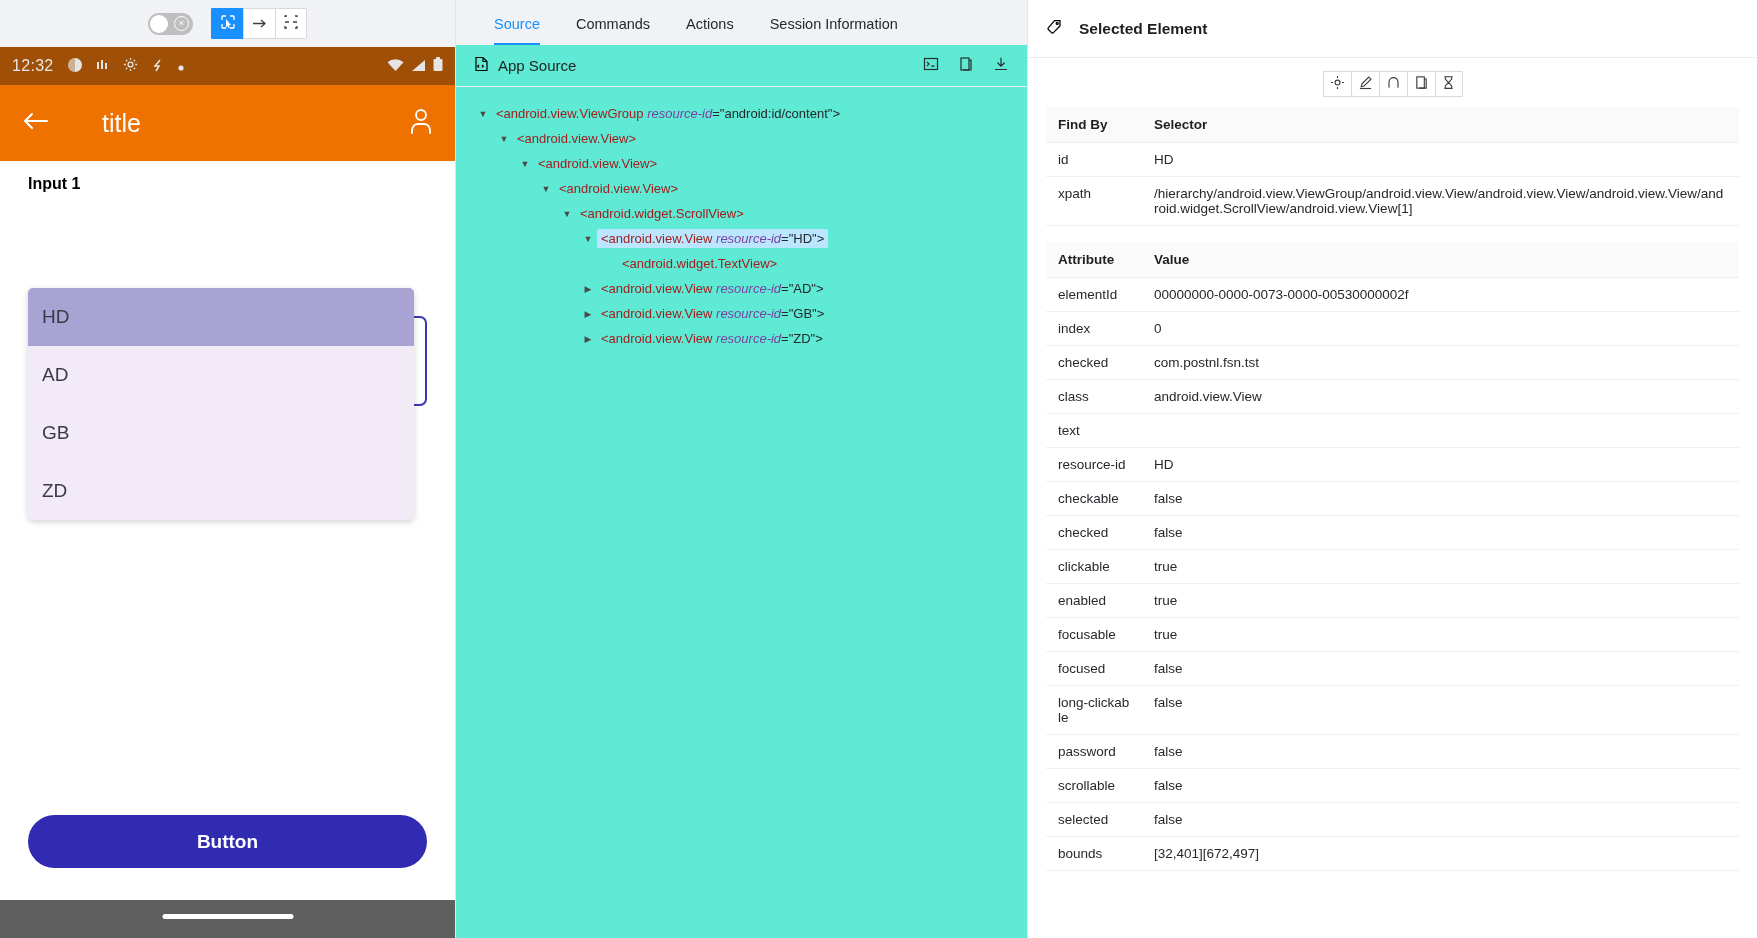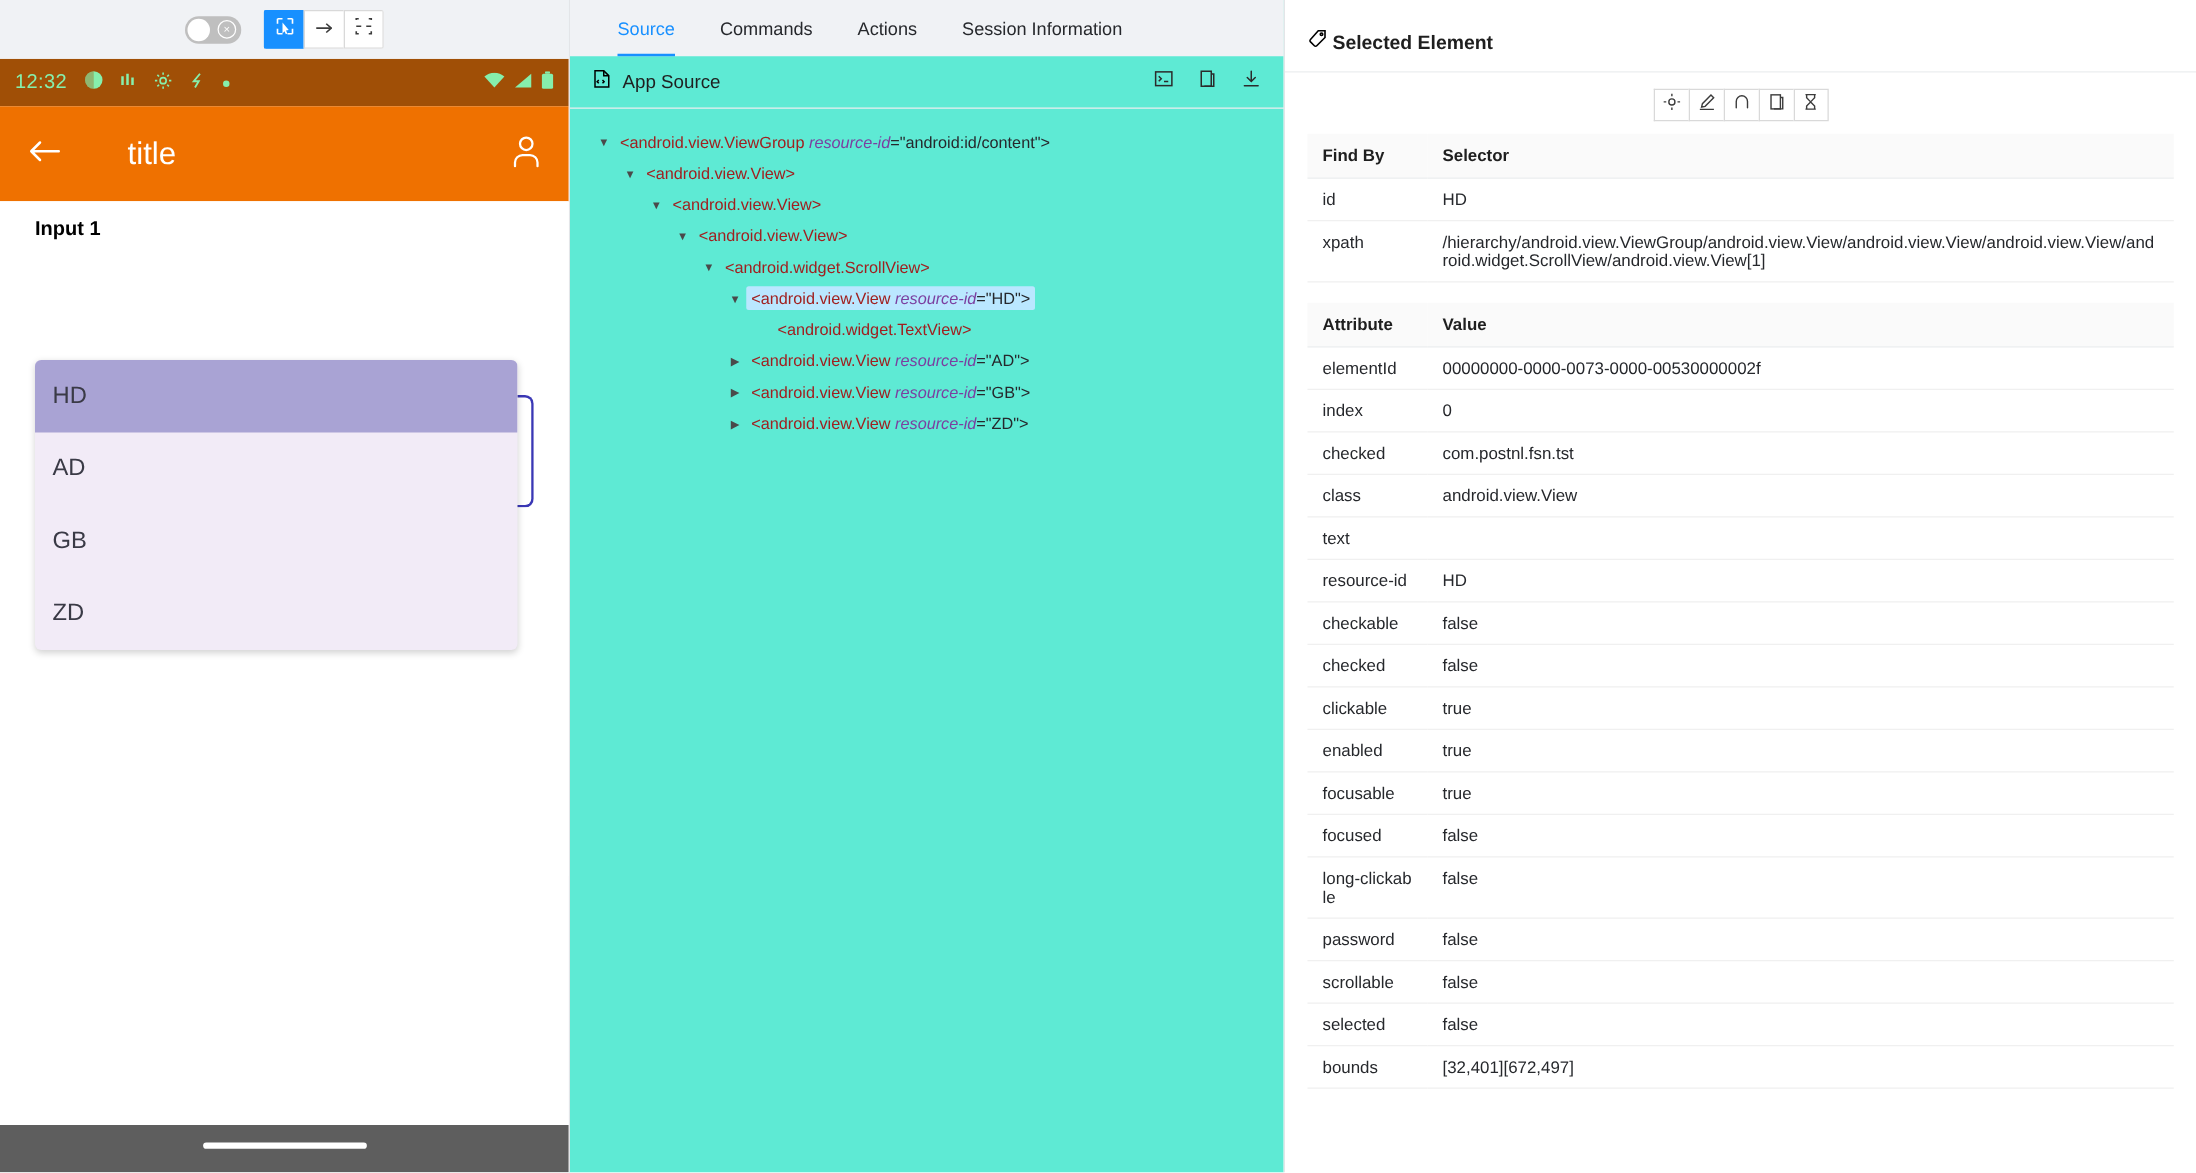--- a/index.html
+++ b/index.html
@@ -37,21 +37,21 @@
     width: 32px; height: 31px; background: #fff; border: 1px solid #d9d9d9;
     border-right: none; display: flex; align-items: center; justify-content: center;
     cursor: pointer; color: #3c3c3c;
   }
   .seg-btn:last-child { border-right: 1px solid #d9d9d9; }
   .seg-btn.active { background: #1890ff; border-color: #1890ff; color: #fff; }
 
   .phone { position: relative; width: 455px; height: 891px; background: #fff; overflow: hidden; }
   .status-bar {
     height: 38px; background: #a04f06; display: flex; align-items: center;
-    padding: 0 12px; color: #86efac; font-size: 15px;
+    padding: 0 12px; color: #e5e5e5; font-size: 15px;
   }
   .status-left { display: flex; align-items: center; gap: 13px; }
   .status-right { margin-left: auto; display: flex; align-items: center; gap: 7px; }
   .clock { font-size: 16px; letter-spacing: .3px; }
 
   .appbar {
     height: 76px; background: #ef7100; display: flex; align-items: center;
     padding: 0 22px; color: #fff; gap: 24px;
   }
   .appbar .title { font-size: 25px; margin-left: 28px; font-weight: 400; }
@@ -117,21 +117,21 @@
   }
   .tlabel { padding: 2px 4px; border-radius: 2px; font-family: "Liberation Sans", sans-serif; }
   .tlabel.sel { background: #bae7ff; }
   .tag { color: #a02020; }
   .attr { color: #7b3fa0; font-style: italic; }
   .eqv { color: #26282c; }
 
   
   .right-col { flex: 1; border-left: 1px solid #e3e5e8; background: #fff; display: flex; flex-direction: column; overflow: hidden; }
   .sel-head {
-    height: 58px; display: flex; align-items: flex-end; padding: 13px 18px; gap: 4px;
+    height: 58px; display: flex; align-items: center; padding: 13px 18px; gap: 17px;
     border-bottom: 1px solid #eceef0;
   }
   .sel-head .stitle { font-size: 15.5px; color: #1f1f1f; font-weight: 600; }
   .icon-bar { display: flex; justify-content: center; padding: 13px 0 10px 0; }
   .ib-group { display: flex; }
   .ib-btn {
     width: 28px; height: 26px; border: 1px solid #d9d9d9; border-right: none;
     background: #fff; display: flex; align-items: center; justify-content: center;
     cursor: pointer; color: #3c3c3c;
   }
@@ -264,20 +264,23 @@
         <div class="ghost-box"></div>
 
         <div class="dropdown">
           <div class="dd-item selected">HD</div>
           <div class="dd-item">AD</div>
           <div class="dd-item">GB</div>
           <div class="dd-item">ZD</div>
         </div>
       </div>
 
+      <div class="button-area">
+        <div class="primary-btn">Button</div>
+      </div>
 
       <div class="nav-bar">
         <div class="nav-pill"></div>
       </div>
     </div>
   </div>
 
   <div class="center-col">
     <div class="tabs">
       <div class="tab active">Source</div>

